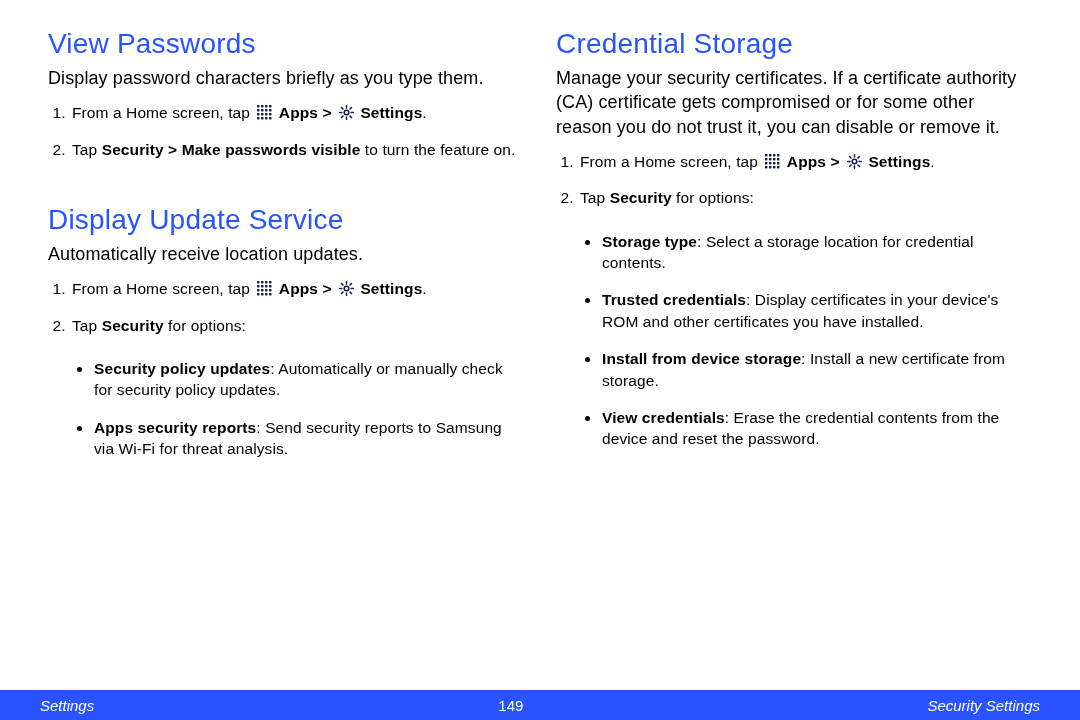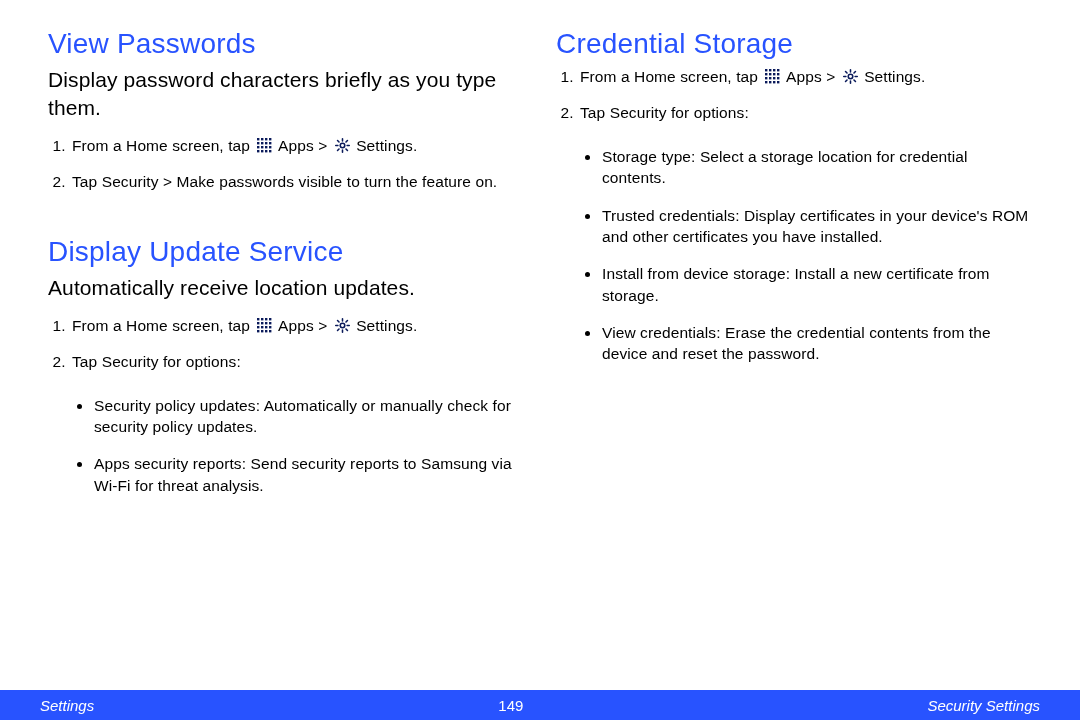--- a/index.html
+++ b/index.html
@@ -1,27 +1,27 @@
 <!DOCTYPE html>
 <html><head>
 <meta charset="utf-8">
 <style>
   * { box-sizing: border-box; margin: 0; padding: 0; }
   html, body { width: 1080px; height: 720px; overflow: hidden; font-family: Helvetica, Arial, sans-serif; }
   body { display: flex; flex-direction: column; background: #fff; }
   .page { flex: 1; display: flex; padding: 28px 48px 10px 48px; gap: 32px; justify-content: flex-end; }
   .col { flex: 1; }
   h2 { color: #2853ff; font-size: 28px; font-weight: 400; margin-bottom: 6px; letter-spacing: 0.2px; }
-  .intro { font-size: 21px; line-height: 1.35; margin-bottom: 12px; letter-spacing: 0.1px; }
+  .intro { font-size: 18px; line-height: 1.35; margin-bottom: 12px; letter-spacing: 0.1px; }
   ol { list-style: decimal; padding-left: 22px; margin-bottom: 20px; }
   ol > li { font-size: 15.5px; line-height: 1.38; margin-bottom: 12px; padding-left: 2px; letter-spacing: 0.1px; }
   ul.bullets { list-style: disc; padding-left: 22px; margin-top: 20px; }
   ul.bullets > li { font-size: 15.5px; line-height: 1.38; margin-bottom: 14px; letter-spacing: 0.1px; }
   ul.bullets > li::marker { font-size: 18px; }
-  .b { font-weight: 400; }
+  .b { font-weight: 700; }
   .section-gap { height: 24px; }
   .apps-icon, .settings-icon { display: inline-block; vertical-align: -3px; margin: 0 1px 0 2px; }
   .footer { height: 30px; background: #2853ff; color: #fff; display: flex; align-items: center; justify-content: space-between; padding: 0 40px; font-style: italic; font-size: 15px; }
   .footer .center { font-style: normal; text-align: right; }
 </style>
 </head>
 <body>
 
 <div class="page">
   <div class="col">
@@ -102,20 +102,21 @@
         <ul class="bullets">
           <li><span class="b">Security policy updates</span><span>: Automatically or manually check for security policy updates.</span></li>
           <li><span class="b">Apps security reports</span><span>: Send security reports to Samsung via Wi-Fi for threat analysis.</span></li>
         </ul>
       </li>
     </ol>
   </div>
 
   <div class="col">
     <h2>Credential Storage</h2>
+    <p class="intro">Manage your security certificates. If a certificate authority (CA) certificate gets compromised or for some other reason you do not trust it, you can disable or remove it.</p>
     <ol>
       <li>
         <span>From a Home screen, tap </span><span class="apps-icon"><svg width="17" height="17" viewBox="0 0 17 17">
               <g fill="#0a1a5a">
                 <rect x="1" y="1" width="2.4" height="2.4"></rect>
                 <rect x="5" y="1" width="2.4" height="2.4"></rect>
                 <rect x="9" y="1" width="2.4" height="2.4"></rect>
                 <rect x="13" y="1" width="2.4" height="2.4"></rect>
                 <rect x="1" y="5" width="2.4" height="2.4"></rect>
                 <rect x="5" y="5" width="2.4" height="2.4"></rect>

